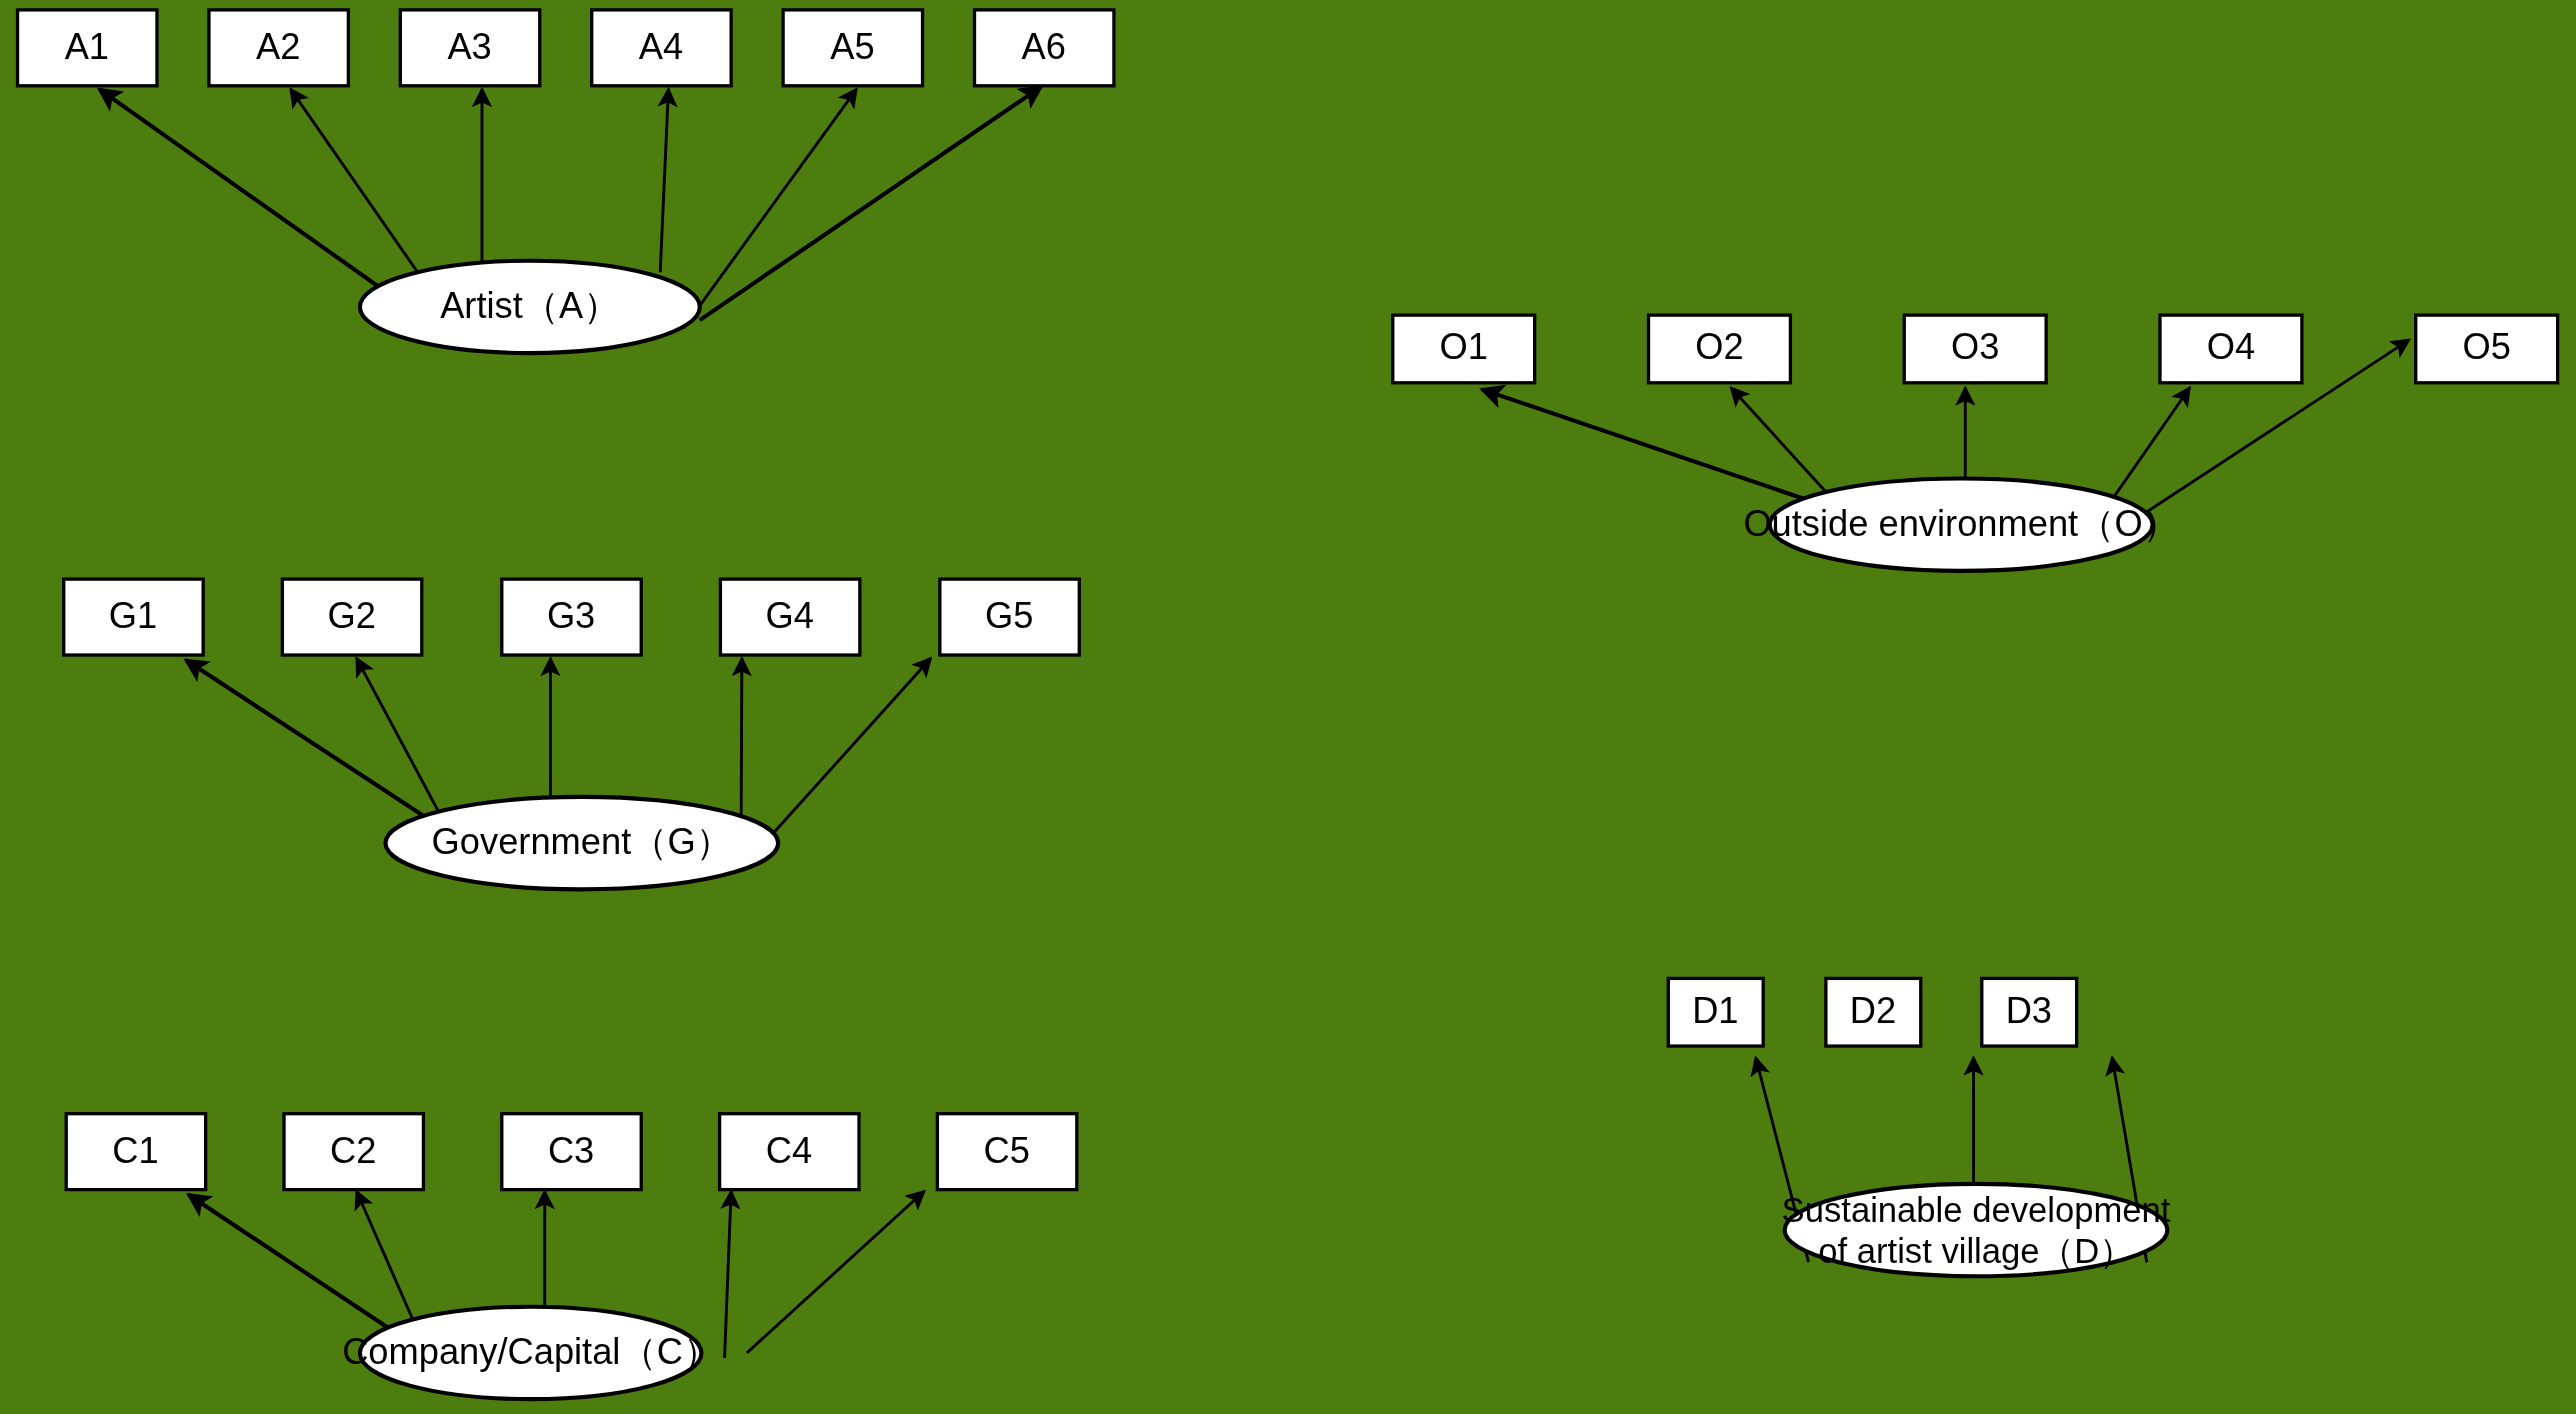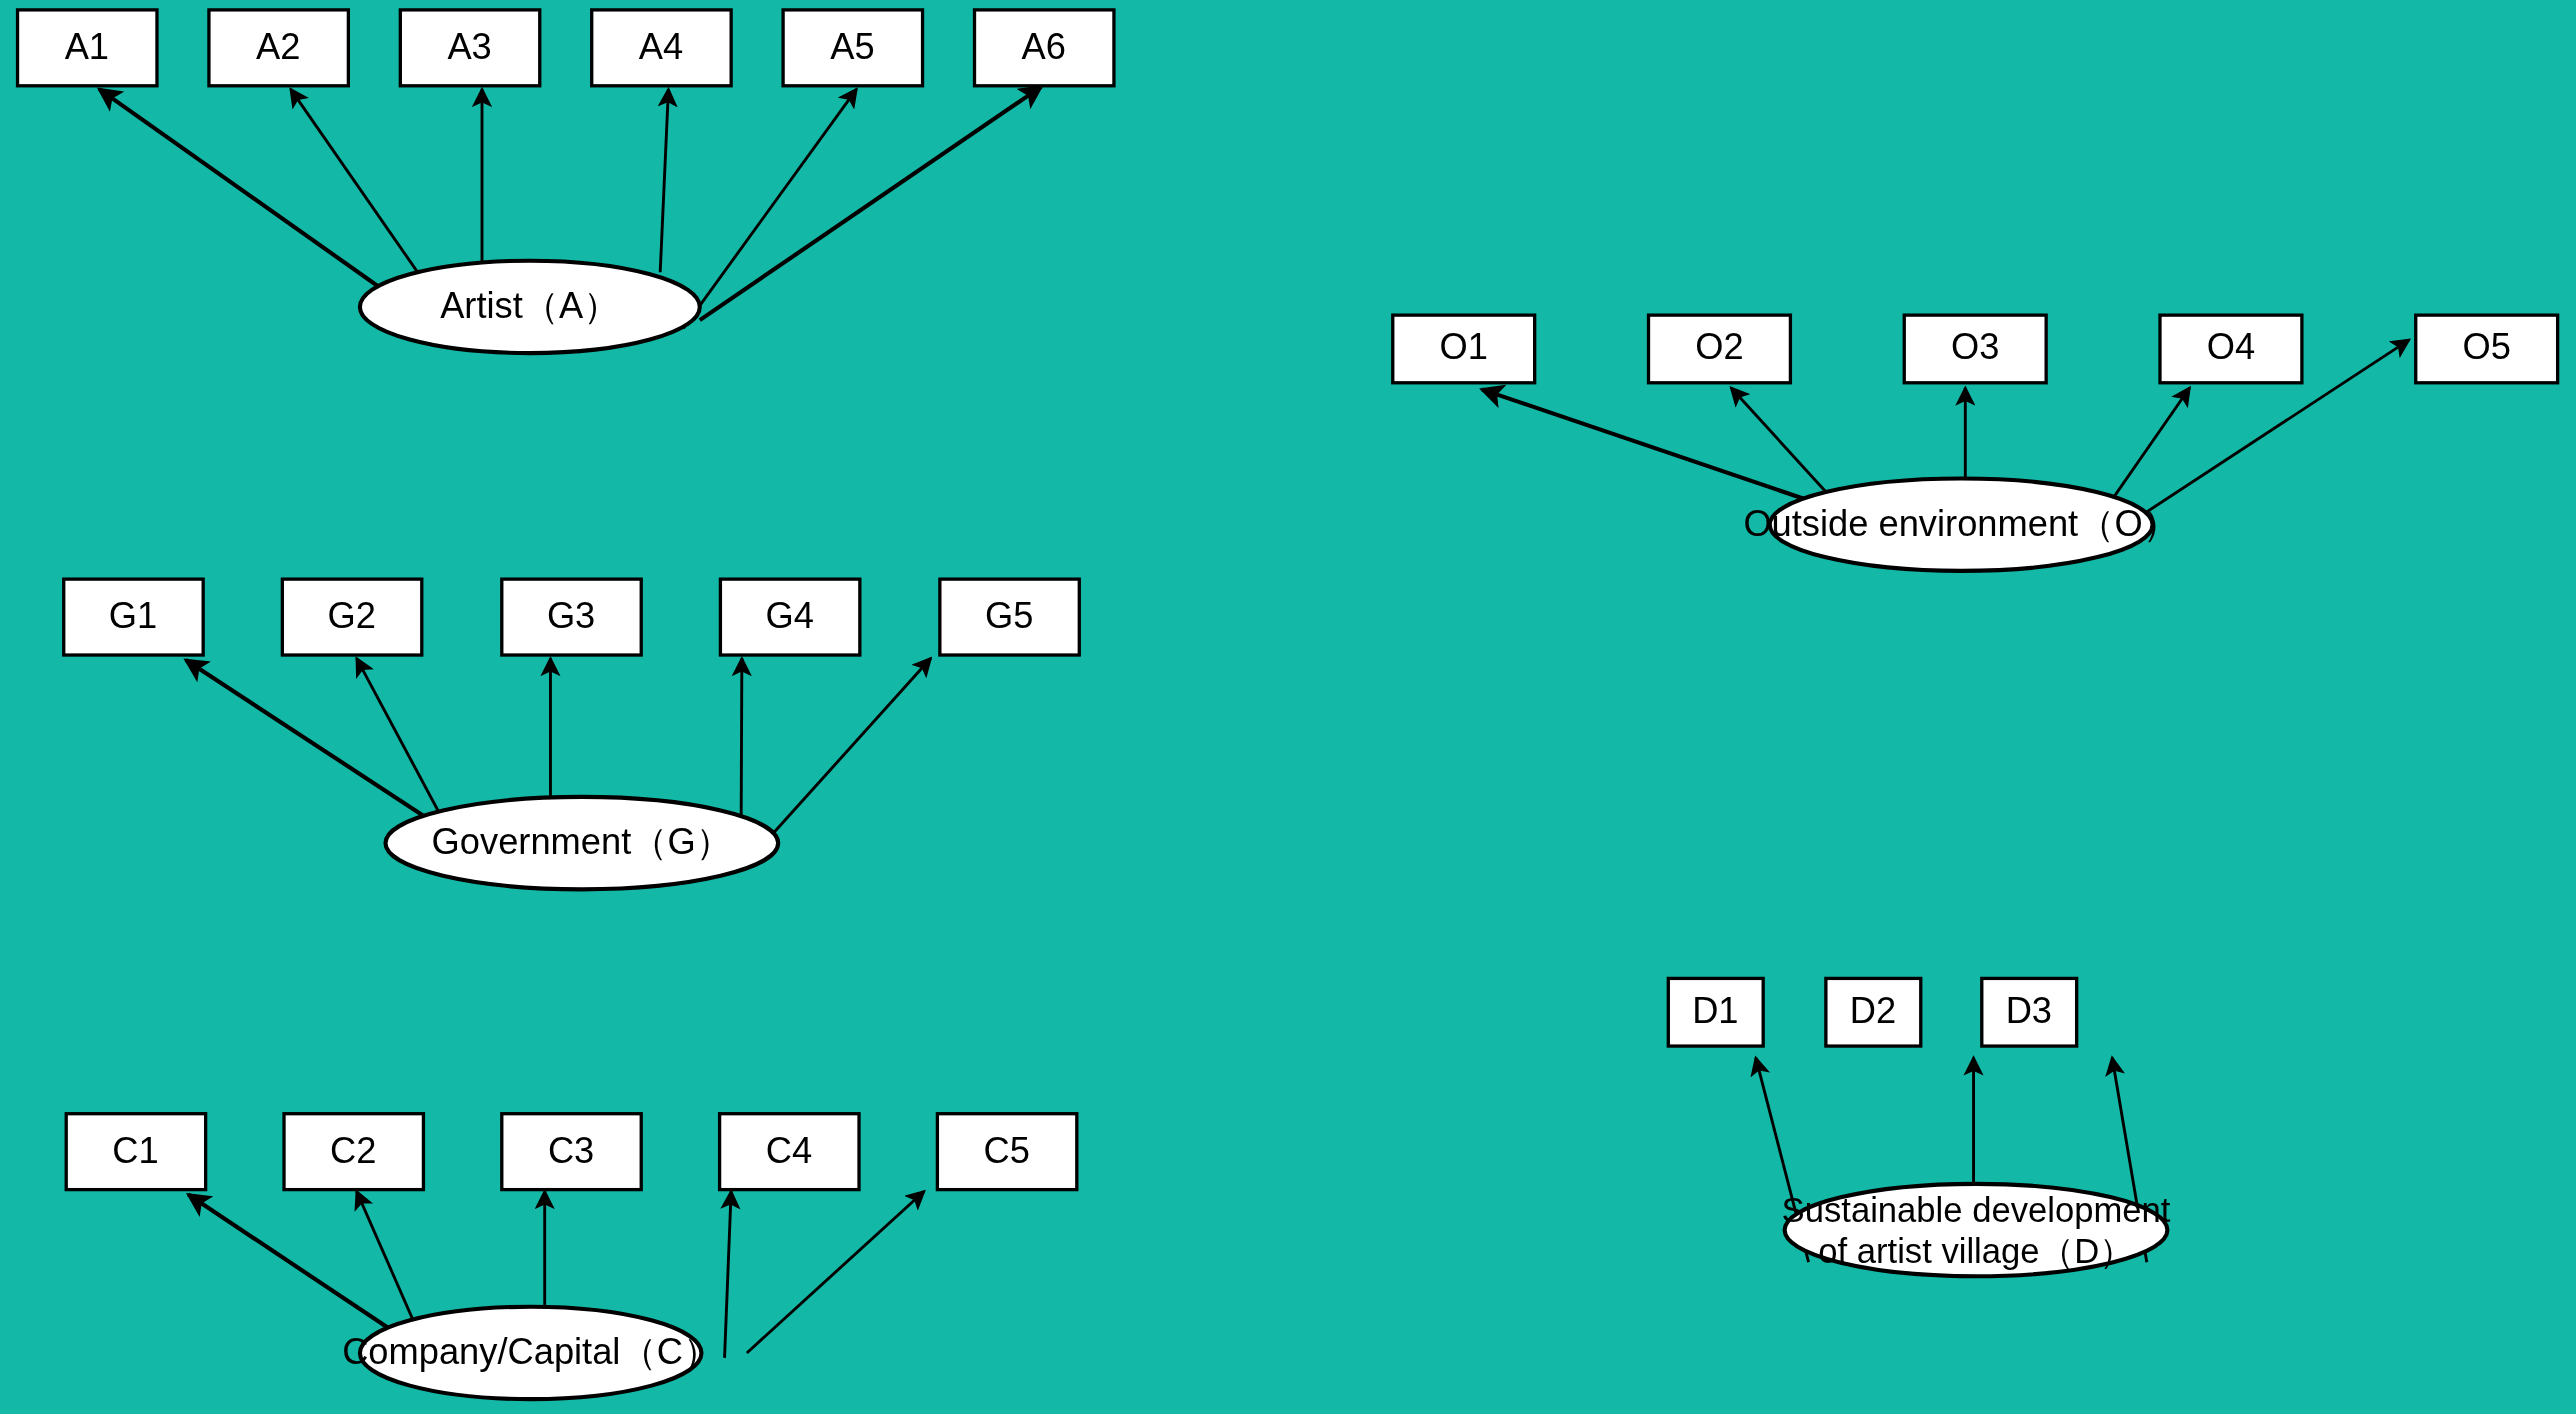--- a/index.html
+++ b/index.html
@@ -11,21 +11,21 @@
   body {
     width: 2576px;
     height: 1414px;
     overflow: hidden;
     font-family: "Liberation Sans", sans-serif;
   }
   #diagram-root {
     position: relative;
     width: 2576px;
     height: 1414px;
-    background: #14b8a6;
+    background: #4d7c0f;
   }
   svg#sem-canvas {
     display: block;
     width: 2576px;
     height: 1414px;
   }
   .indicator-box {
     fill: #ffffff;
     stroke: #000000;
     stroke-width: 4;

